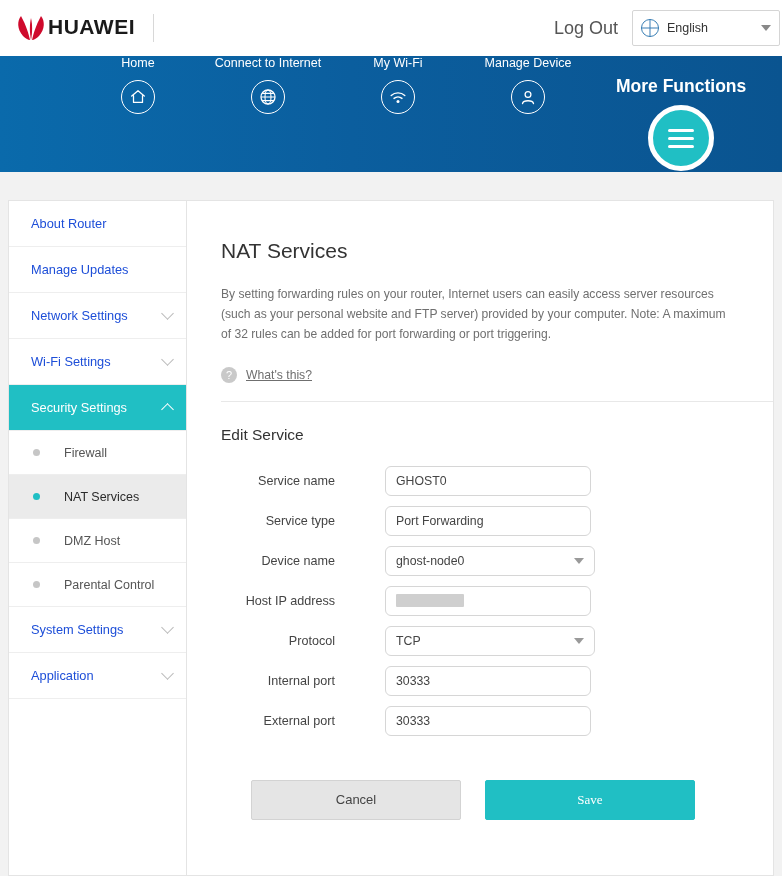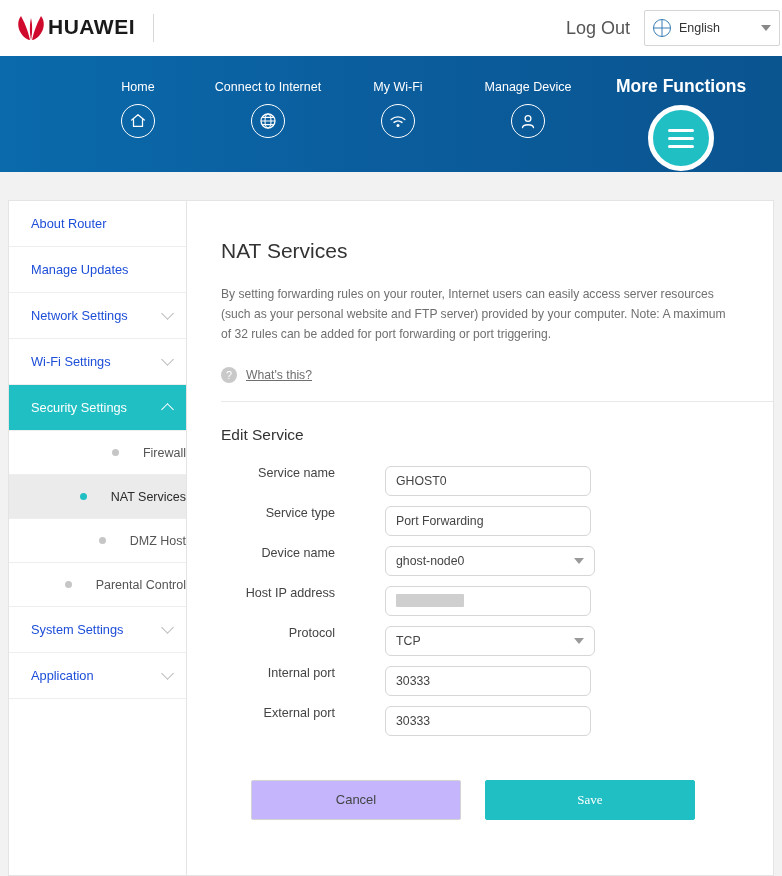--- a/index.html
+++ b/index.html
@@ -40,21 +40,21 @@
   .topbar-right {
     margin-left: auto;
     display: flex; align-items: center; gap: 14px;
     padding-right: 0;
     height: 100%;
   }
   .logout {
     font-size: 18px; color: #555; cursor: pointer;
   }
   .lang-box {
-    width: 136px; height: 36px;
+    width: 148px; height: 36px;
     border: 1px solid #d5d5d5;
     border-radius: 2px;
     display: flex; align-items: center;
     gap: 8px;
     padding: 0 8px;
     margin-right: 2px;
     background: #fff;
   }
   .globe {
     width: 18px; height: 18px; border-radius: 50%;
@@ -84,21 +84,21 @@
   }
   .nav-items {
     display: flex;
     align-items: flex-start;
     height: 100%;
     padding-left: 96px;
     gap: 46px;
   }
   .nav-item {
     display: flex; flex-direction: column; align-items: center;
-    color: #ffffff; cursor: pointer; padding-top: 24px;
+    color: #ffffff; cursor: pointer; 
     width: 84px;
   }
   .nav-label { font-size: 12.5px; margin-bottom: 10px; white-space: nowrap; }
   .nav-icon {
     width: 34px; height: 34px; border-radius: 50%;
     border: 1.6px solid #ffffff;
     display: flex; align-items: center; justify-content: center;
   }
   .nav-item.more { width: auto; padding-top: 20px; }
   .nav-item.more .nav-label {
@@ -157,21 +157,20 @@
     margin-top: 4px;
   }
   .side-sub {
     height: 44px;
     display: flex; align-items: center; gap: 24px;
     padding-left: 24px;
     font-size: 12.5px;
     color: #555;
     border-bottom: 1px solid #eeeeee;
     cursor: pointer;
-    justify-content: flex-end;
   }
   .dot { width: 7px; height: 7px; border-radius: 50%; background: #c6c6c6; flex: none; }
   .side-sub.current { background: #ebebeb; color: #2b2b2b; }
   .side-sub.current .dot { background: #20bfc4; }
 
   .content {
     flex: 1;
     background: #ffffff;
     border: 1px solid #e4e4e4;
     padding: 30px 34px 0 34px;
@@ -193,21 +192,21 @@
   }
   .whats a {
     font-size: 12.2px; color: #6f6f6f; text-decoration: underline; cursor: pointer;
   }
   .hr { height: 1px; background: #e8e8e8; margin: 0 -34px 0 0; }
   .h2 {
     font-size: 15.5px; color: #333; font-weight: normal; margin: 24px 0 22px 0;
   }
 
   .form-row {
-    display: flex; margin-bottom: 10px;
+    display: flex; align-items: center; margin-bottom: 10px;
   }
   .form-label {
     width: 128px; text-align: right; font-size: 12.6px; color: #444;
     padding-right: 14px;
   }
   .field {
     width: 206px; height: 30px;
     border: 1px solid #d6d6d6;
     border-radius: 6px;
     display: flex; align-items: center;
@@ -227,21 +226,21 @@
   .field .redact { height: 13px; width: 68px; }
 
   .buttons {
     display: flex; gap: 24px; margin-top: 44px; padding-left: 30px;
   }
   .btn {
     width: 210px; height: 40px;
     display: flex; align-items: center; justify-content: center;
     font-size: 13px; border-radius: 2px; cursor: pointer;
   }
-  .btn.cancel { border: 1px solid #d3d3d3; color: #444; background: #c4b5fd; }
+  .btn.cancel { border: 1px solid #d3d3d3; color: #444; background: #e5e5e5; }
   .btn.save { background: #20bfc4; color: #ffffff; border: 1px solid #20bfc4; font-family: Liberation Serif, serif; }
 </style>
 </head>
 <body>
 
 <div class="topbar">
   <div class="logo-wrap">
     <span class="logo-mark">
       <svg width="34" height="26" viewBox="0 0 34 26" aria-hidden="true">
         <g fill="#cf0a2c">

